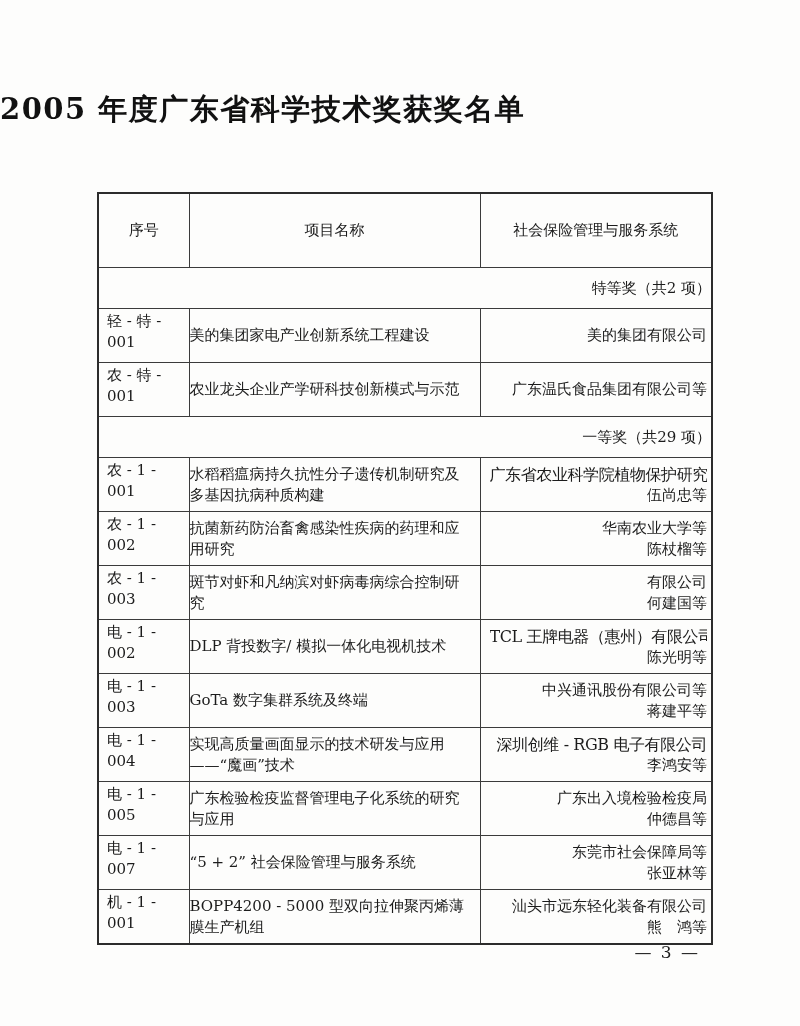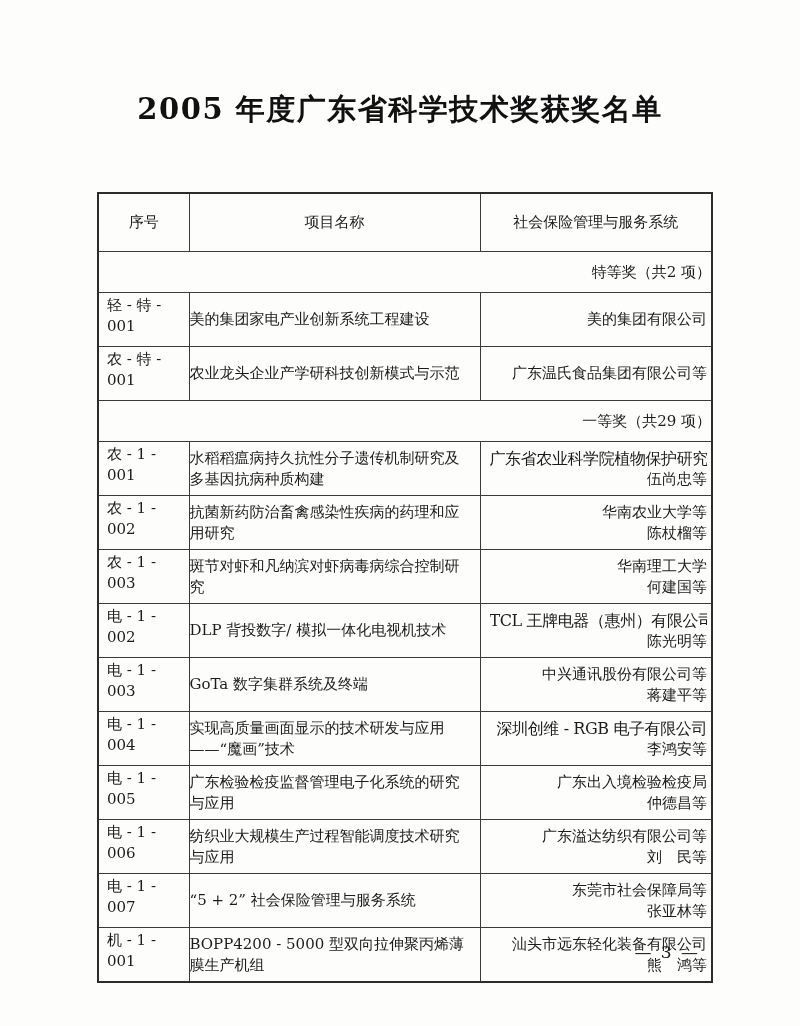--- a/index.html
+++ b/index.html
@@ -10,21 +10,20 @@
     color:#1d1d1d;
     position:relative;
     overflow:hidden;
   }
   .page {
     position:absolute; left:0; top:0; width:800px; height:1026px;
     background:#fdfdfc;
   }
   .doc-title {
     position:absolute; top:90px; left:0; width:100%;
-    text-align:center;
     font-size:29px; font-weight:bold;
     letter-spacing:1.5px;
     color:#111;
   }
   table.awards {
     position:absolute; left:97px; top:192px;
     width:614px;
     border-collapse:collapse;
     table-layout:fixed;
     border:2px solid #2c2c2c;
@@ -37,21 +36,21 @@
     border:1px solid #3b3b3b;
     font-size:15px;
     line-height:21px;
     color:#1c1c1c;
     font-weight:normal;
     vertical-align:middle;
   }
   th.h {
     height:41px;
     text-align:center;
-    padding:8px 4px;
+    padding:16px 4px;
   }
   td.section {
     height:40px;
     text-align:right;
     padding:0 0 0 10px;
   }
   td.serial {
     height:42px;
     padding:2px 4px 9px 8px;
     text-align:left;
@@ -136,21 +135,21 @@
             <div>华南农业大学等</div>
             <div>陈杖榴等</div>
           </td>
         </tr>
         <tr>
           <td class="serial">
             <div>农 - 1 - 003</div>
           </td>
           <td class="project">斑节对虾和凡纳滨对虾病毒病综合控制研究</td>
           <td class="unit">
-            <div>华南理工大学</div>
+            <div>有限公司</div>
             <div>何建国等</div>
           </td>
         </tr>
         <tr>
           <td class="serial">
             <div>电 - 1 - 002</div>
           </td>
           <td class="project">DLP 背投数字/ 模拟一体化电视机技术</td>
           <td class="unit">
             <div class="long">TCL 王牌电器（惠州）有限公司</div>
@@ -182,30 +181,20 @@
             <div>电 - 1 - 005</div>
           </td>
           <td class="project">广东检验检疫监督管理电子化系统的研究与应用</td>
           <td class="unit">
             <div>广东出入境检验检疫局</div>
             <div>仲德昌等</div>
           </td>
         </tr>
         <tr>
           <td class="serial">
-            <div>电 - 1 - 006</div>
-          </td>
-          <td class="project">纺织业大规模生产过程智能调度技术研究与应用</td>
-          <td class="unit">
-            <div>广东溢达纺织有限公司等</div>
-            <div>刘　民等</div>
-          </td>
-        </tr>
-        <tr>
-          <td class="serial">
             <div>电 - 1 - 007</div>
           </td>
           <td class="project">“5 + 2” 社会保险管理与服务系统</td>
           <td class="unit">
             <div>东莞市社会保障局等</div>
             <div>张亚林等</div>
           </td>
         </tr>
         <tr>
           <td class="serial">

